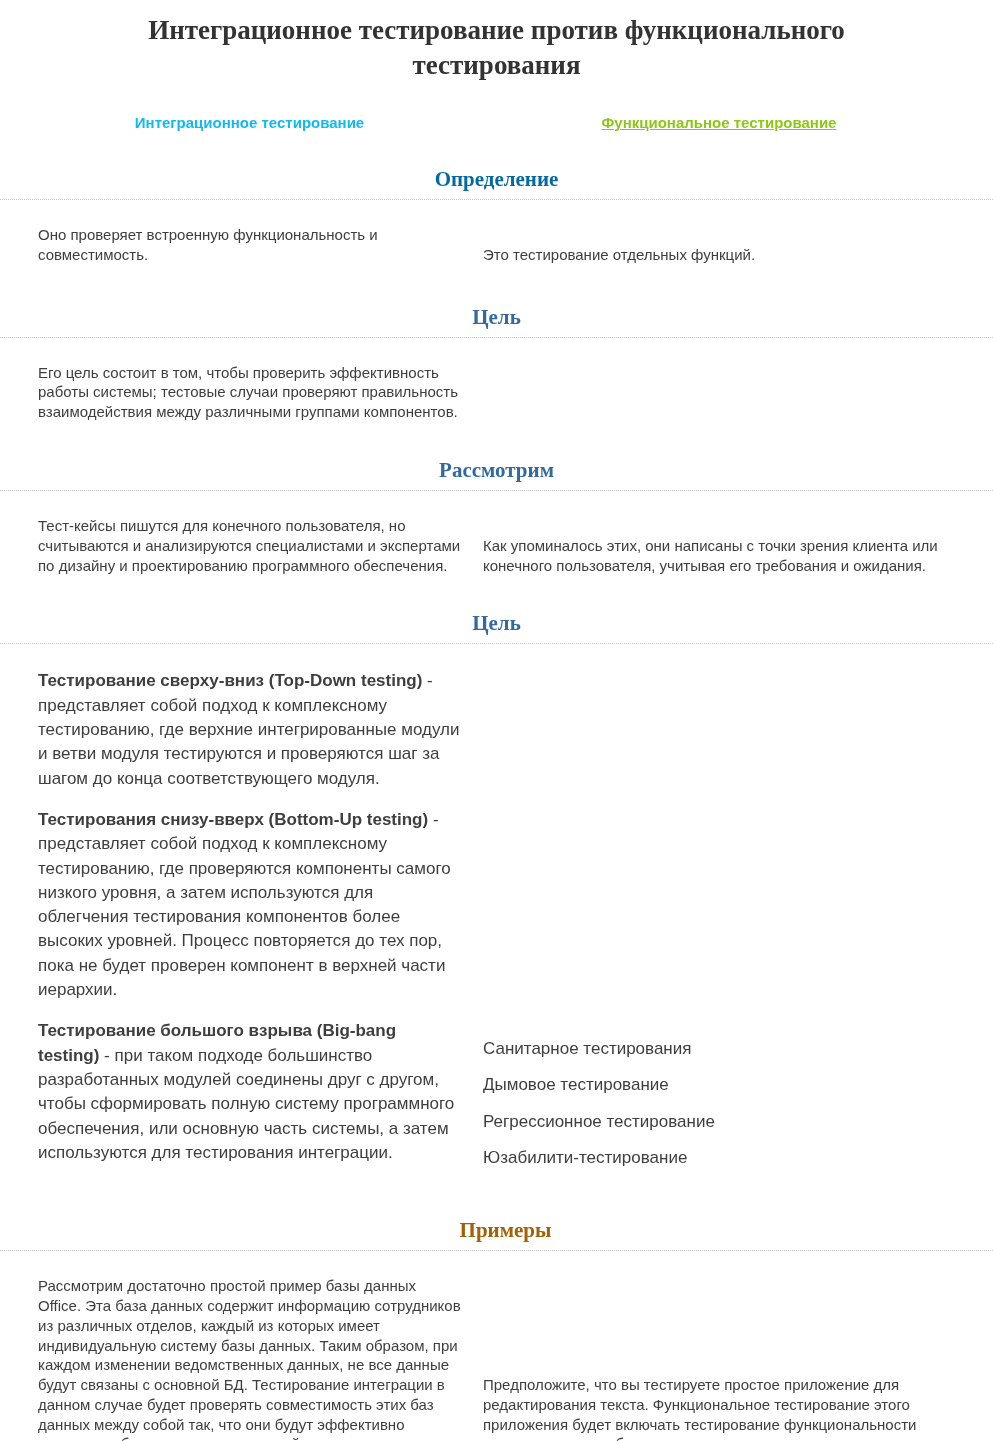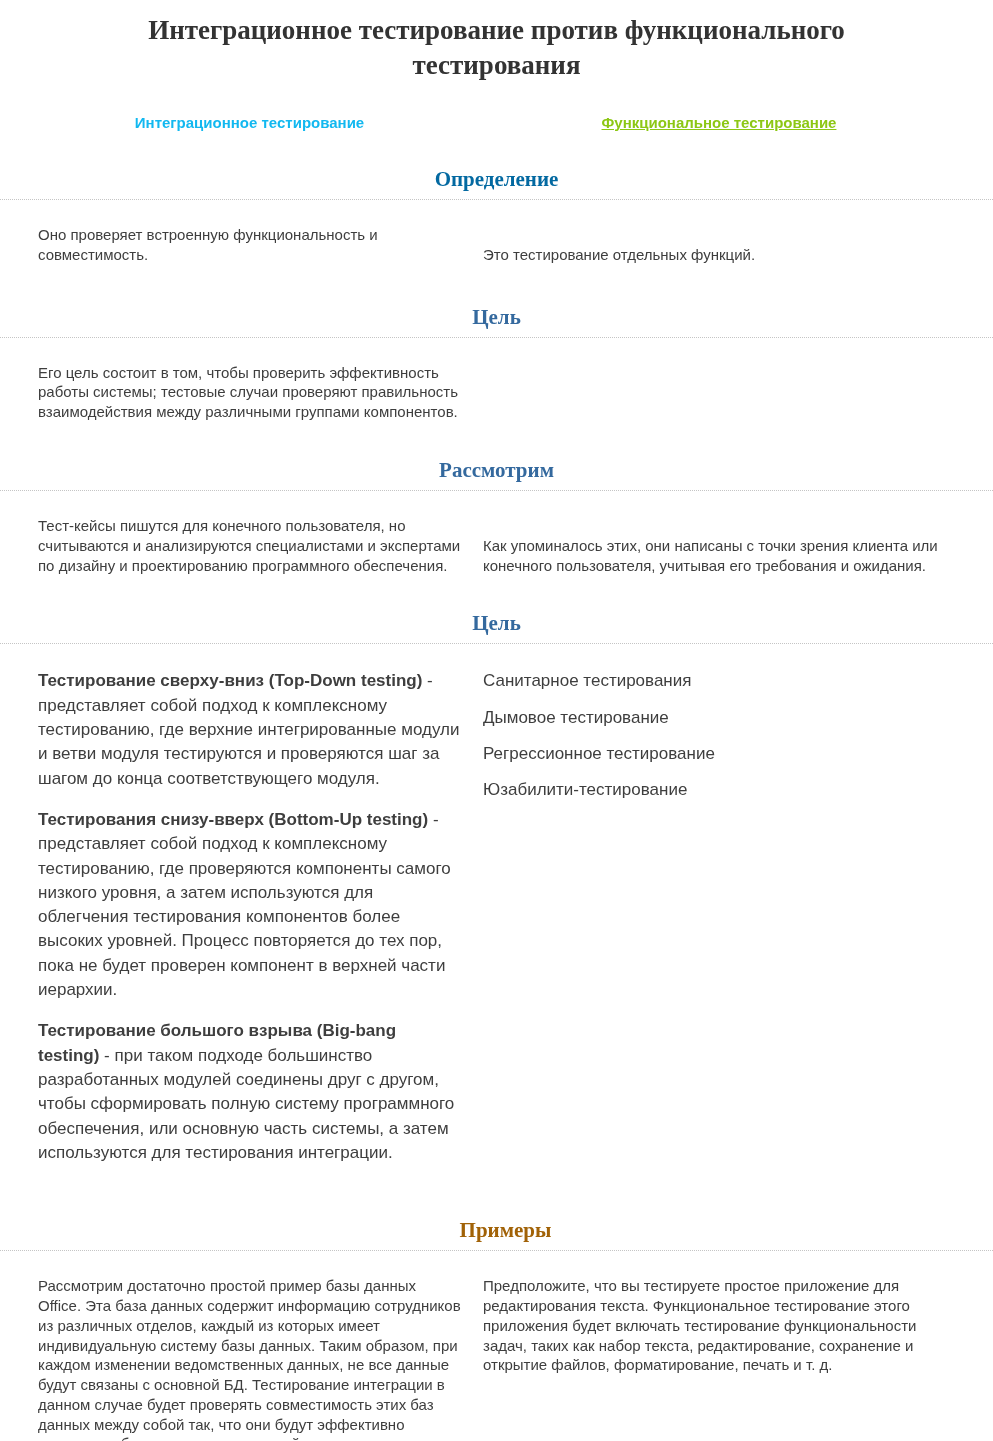--- a/index.html
+++ b/index.html
@@ -31,21 +31,21 @@
     font-weight: bold;
     font-size: 21px;
     text-align: center;
     margin: 36px 0 0 0;
     padding-bottom: 7px;
     border-bottom: 1px dotted #c5c5c5;
   }
 
   .row { display: flex; padding: 0 38px; margin-top: 25px; }
   .row.v-middle { align-items: flex-end; }
-  .row.v-top    { align-items: flex-start; }
+  .row.v-top    { align-items: flex-end; }
 
   .cell-left  { width: 445px; padding-right: 22px; }
   .cell-right { flex: 1; }
 
   .cell p { font-size: 15px; line-height: 1.32; margin: 0 0 15px 0; }
   .cell p:last-child { margin-bottom: 0; }
 
   .large-text .cell p { font-size: 17px; line-height: 1.43; margin-bottom: 17px; }
   .large-text .cell-right p { margin-bottom: 12px; }
 

